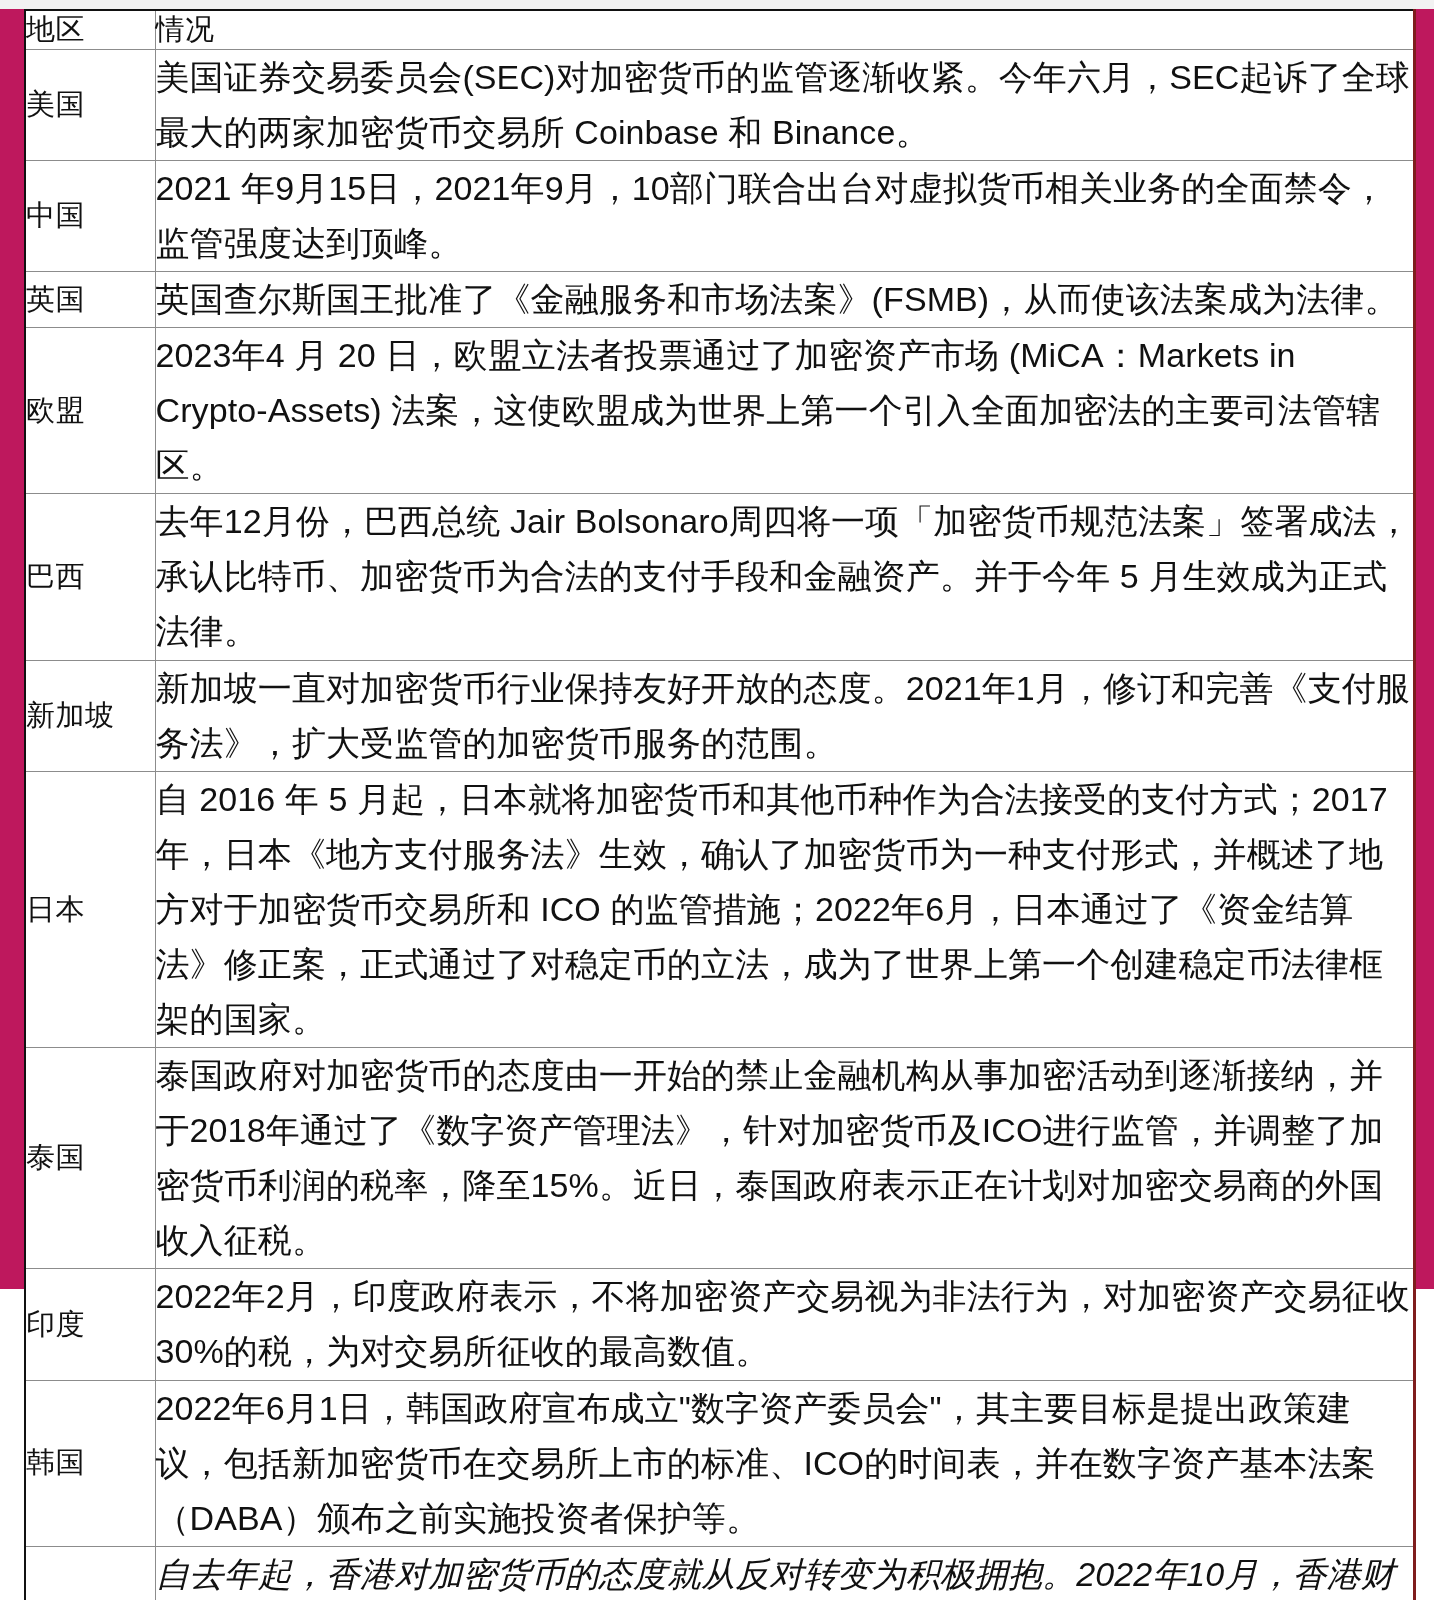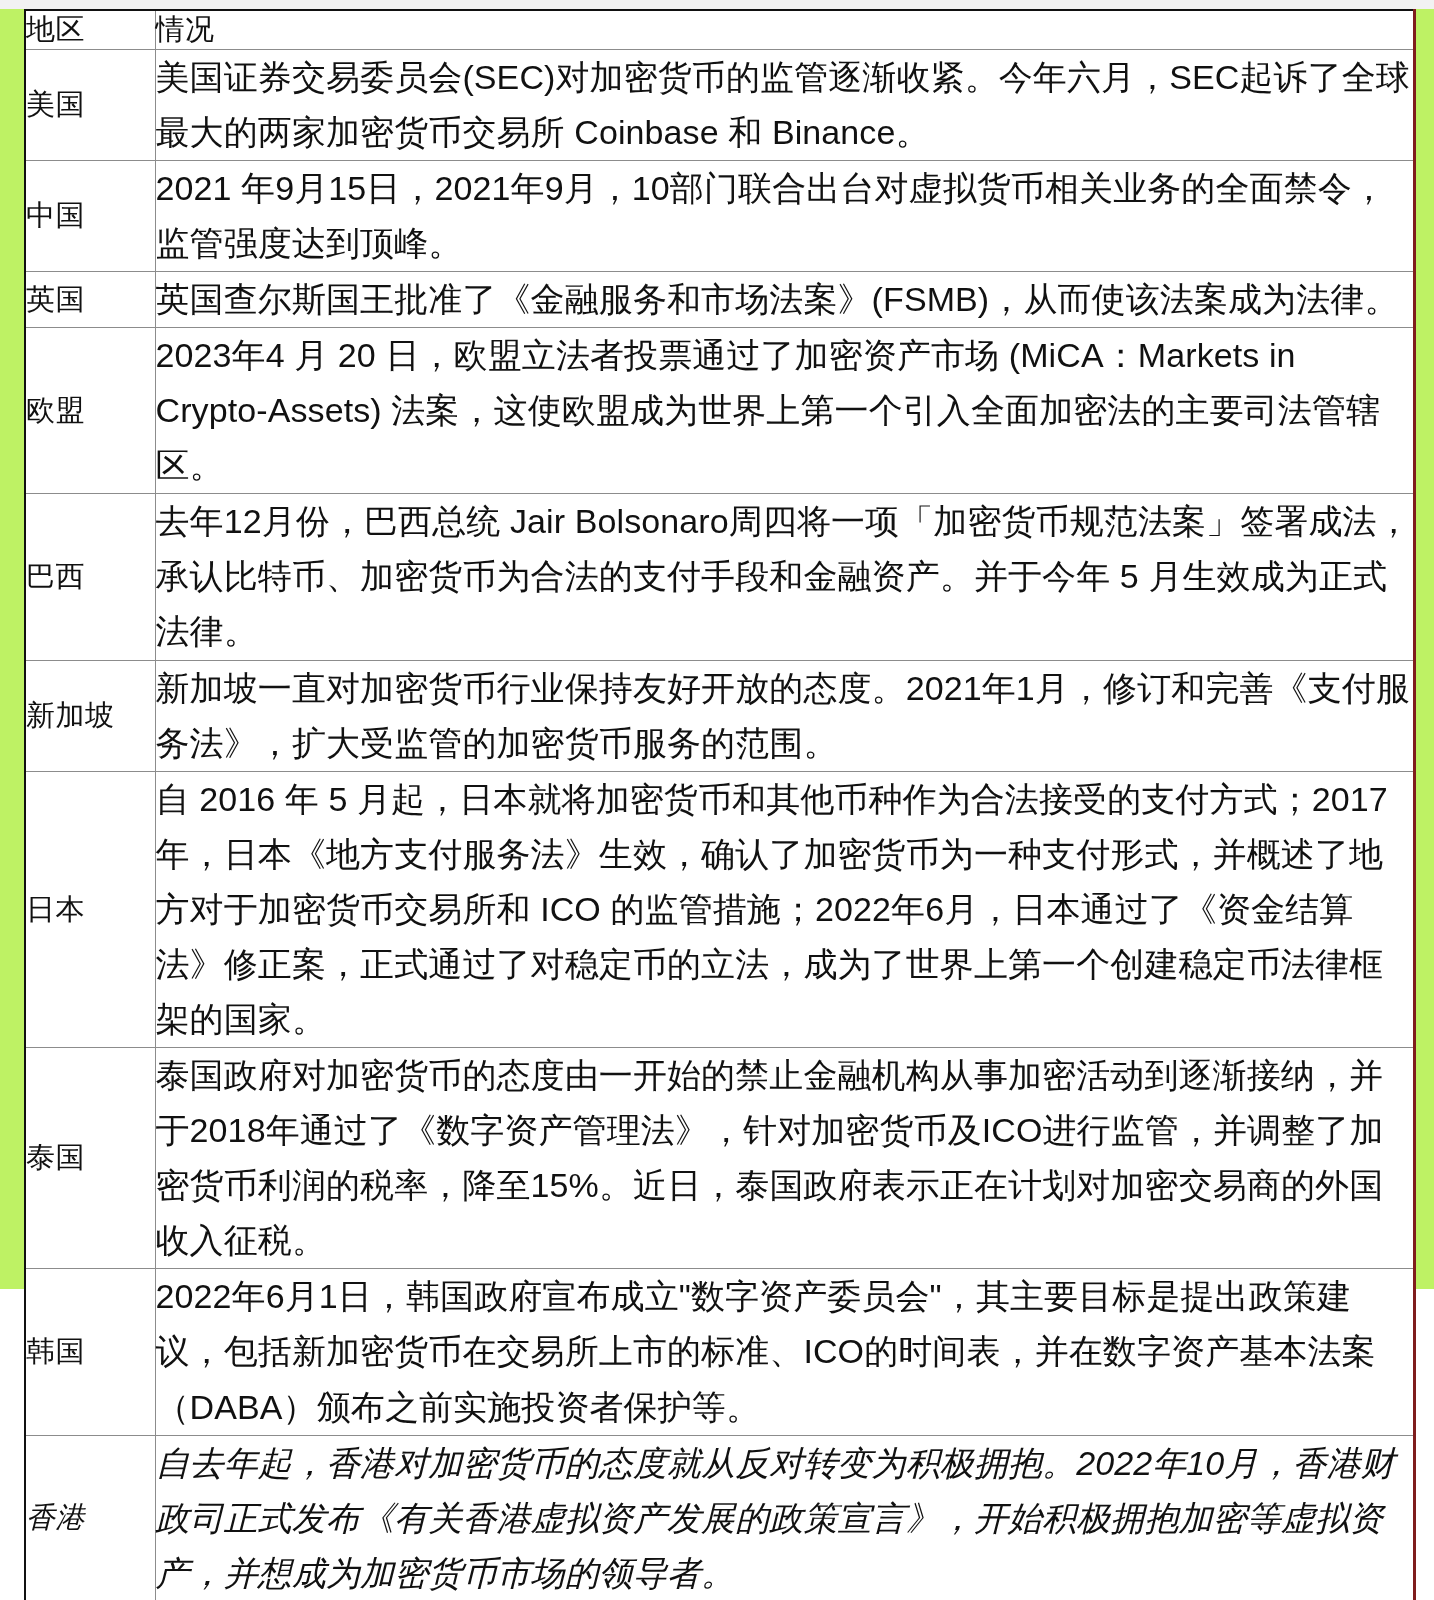--- a/index.html
+++ b/index.html
@@ -11,21 +11,21 @@
     width: 1434px;
     height: 1600px;
     font-family: "Liberation Sans", "DejaVu Sans", sans-serif;
     -webkit-font-smoothing: antialiased;
     overflow: hidden;
   }
   .page {
     position: relative;
     width: 1434px;
     height: 1289px;
-    background: #bef264;
+    background: #be185d;
     box-sizing: border-box;
   }
   .top-strip {
     position: absolute;
     top: 0;
     left: 0;
     width: 1434px;
     height: 9px;
     background: #f2f2f2;
   }
@@ -137,20 +137,24 @@
         </tr>
         <tr>
           <td class="cell-region">日本</td>
           <td class="cell-detail">自 2016 年 5 月起，日本就将加密货币和其他币种作为合法接受的支付方式；2017 年，日本《地方支付服务法》生效，确认了加密货币为一种支付形式，并概述了地方对于加密货币交易所和 ICO 的监管措施；2022年6月，日本通过了《资金结算法》修正案，正式通过了对稳定币的立法，成为了世界上第一个创建稳定币法律框架的国家。</td>
         </tr>
         <tr>
           <td class="cell-region">泰国</td>
           <td class="cell-detail">泰国政府对加密货币的态度由一开始的禁止金融机构从事加密活动到逐渐接纳，并于2018年通过了《数字资产管理法》，针对加密货币及ICO进行监管，并调整了加密货币利润的税率，降至15%。近日，泰国政府表示正在计划对加密交易商的外国收入征税。</td>
         </tr>
         <tr>
+          <td class="cell-region">印度</td>
+          <td class="cell-detail">2022年2月，印度政府表示，不将加密资产交易视为非法行为，对加密资产交易征收30%的税，为对交易所征收的最高数值。</td>
+        </tr>
+        <tr>
           <td class="cell-region">韩国</td>
           <td class="cell-detail">2022年6月1日，韩国政府宣布成立"数字资产委员会"，其主要目标是提出政策建议，包括新加密货币在交易所上市的标准、ICO的时间表，并在数字资产基本法案（DABA）颁布之前实施投资者保护等。</td>
         </tr>
         <tr>
           <td class="cell-region">香港</td>
           <td class="cell-detail">自去年起，香港对加密货币的态度就从反对转变为积极拥抱。2022年10月，香港财政司正式发布《有关香港虚拟资产发展的政策宣言》，开始积极拥抱加密等虚拟资产，并想成为加密货币市场的领导者。</td>
         </tr>
       </tbody>
     </table>
   </div>

